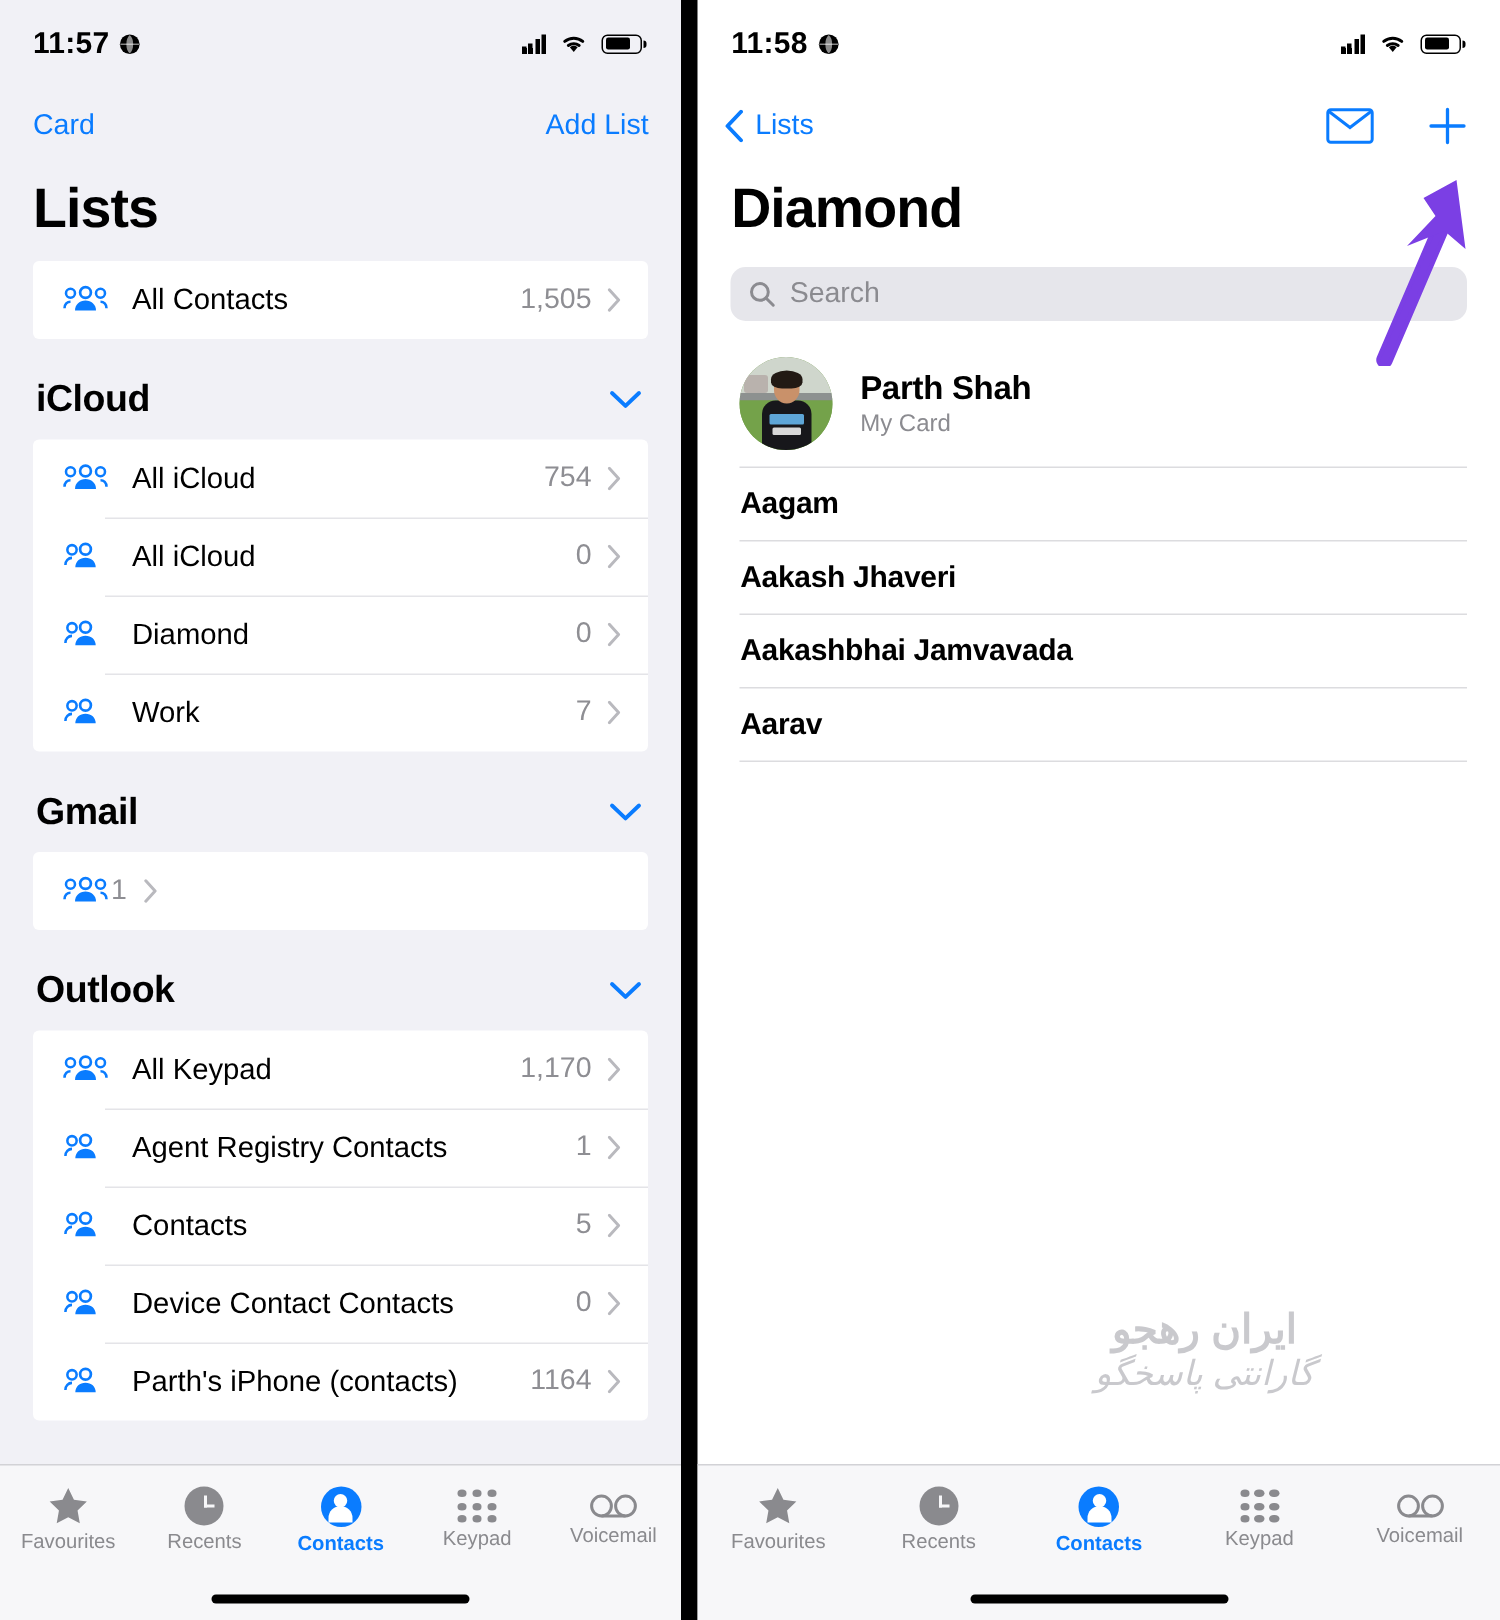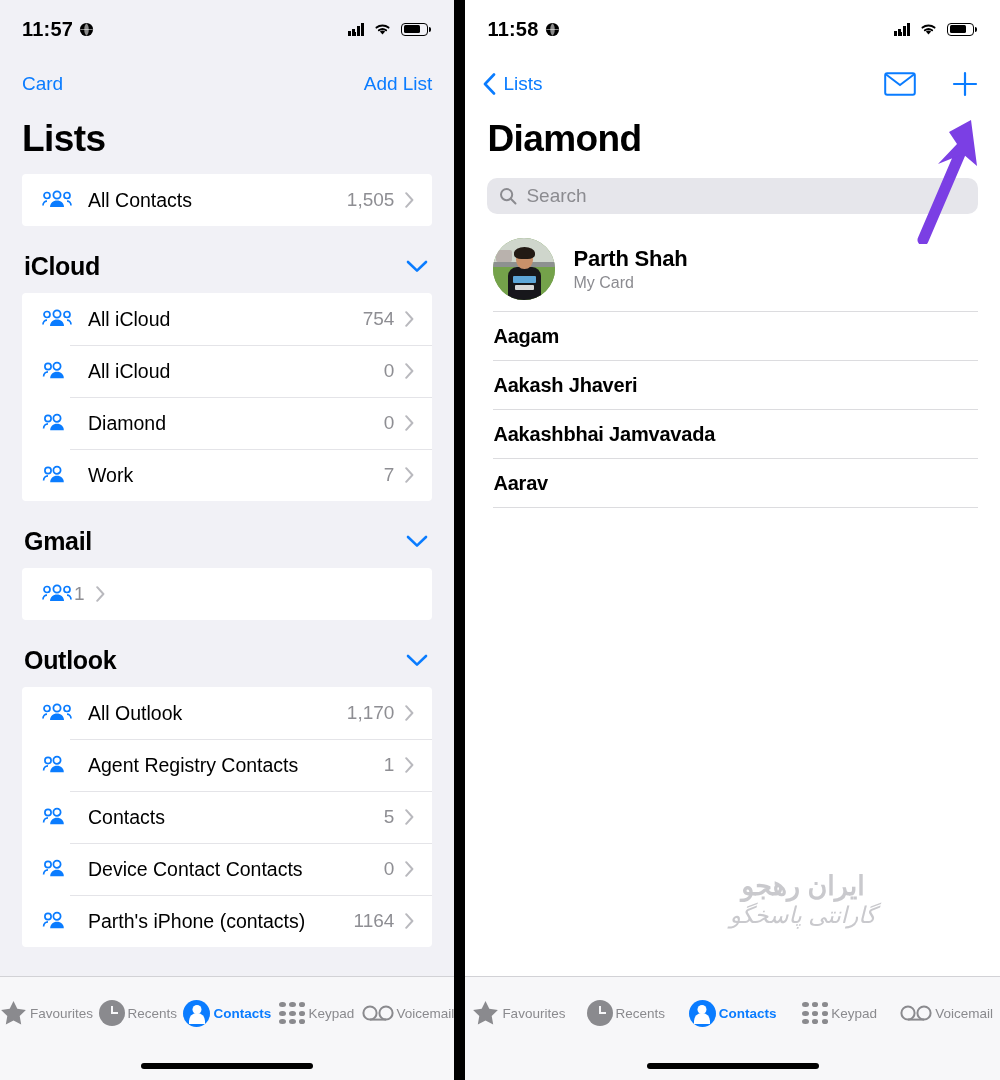--- a/index.html
+++ b/index.html
@@ -112,21 +112,21 @@
              background:#d8d8d8; border-radius:1px; }
   .av-head { position:absolute; left:36%; top:20%; width:28%; height:30%;
              background:#c9916a; border-radius:48%; }
   .av-hair { position:absolute; left:33%; top:15%; width:34%; height:19%;
              background:#221a14; border-radius:50% 50% 35% 35%; }
 
   
   .tabbar { position:absolute; left:0; right:0; bottom:0; height:104px;
             background:#f7f7f9; border-top:1px solid #d2d2d6; }
   .tabs { display:flex; height:72px; }
-  .tab { flex:1; display:flex; align-items:center;
+  .tab { flex:1; display:flex; flex-direction:column; align-items:center;
          justify-content:center; gap:3px; cursor:pointer; }
   .tab-lbl { font-size:13.5px; color:#8a8a8e; }
   .tab.active .tab-lbl { color:#0a7cff; font-weight:bold; }
   .home-ind { position:absolute; bottom:11px; left:50%; transform:translateX(-50%);
               width:172px; height:6px; background:#000; border-radius:3px; }
 
   .ico-star { width:27px; height:26px; }
   .ico-clock{ width:26px; height:26px; border-radius:50%; background:#8a8a8e;
               position:relative; }
   .ico-clock::before{ content:""; position:absolute; left:49%; top:22%;
@@ -333,21 +333,21 @@
                 <g fill="none" stroke="#0a7cff" stroke-width="1.7">
          <circle cx="5" cy="5.5" r="3"></circle>
                   <path d="M1 15.5c0-2.6 1.8-4.4 4-4.4"></path>
          <circle cx="25" cy="5.5" r="3"></circle>
                   <path d="M29 15.5c0-2.6-1.8-4.4-4-4.4"></path>
                 </g>
        <circle cx="15" cy="5" r="3.6" fill="none" stroke="#0a7cff" stroke-width="1.8"></circle>
        <path d="M8 17c0-4 3.2-6.6 7-6.6s7 2.6 7 6.6z" fill="#0a7cff"></path>
               </svg>
             </span>
-            <span class="row-label">All Outlook</span>
+            <span class="row-label">All Keypad</span>
             <span class="row-count">1,170</span>
             <svg class="chev" viewBox="0 0 9 16">
     <path d="M1.2 1.2L7.4 8l-6.2 6.8" stroke="#b9b9be" stroke-width="2" fill="none" stroke-linecap="round" stroke-linejoin="round"></path>
             </svg>
           </div>
           <div class="row">
             <span class="row-ico">
               <svg viewBox="0 0 24 20" width="24" height="20">
                 <circle cx="6" cy="5.5" r="3.1" fill="none" stroke="#0a7cff" stroke-width="1.7"></circle>
        <path d="M1.6 15.6c0-2.8 2-4.7 4.4-4.7" fill="none" stroke="#0a7cff" stroke-width="1.7"></path>

